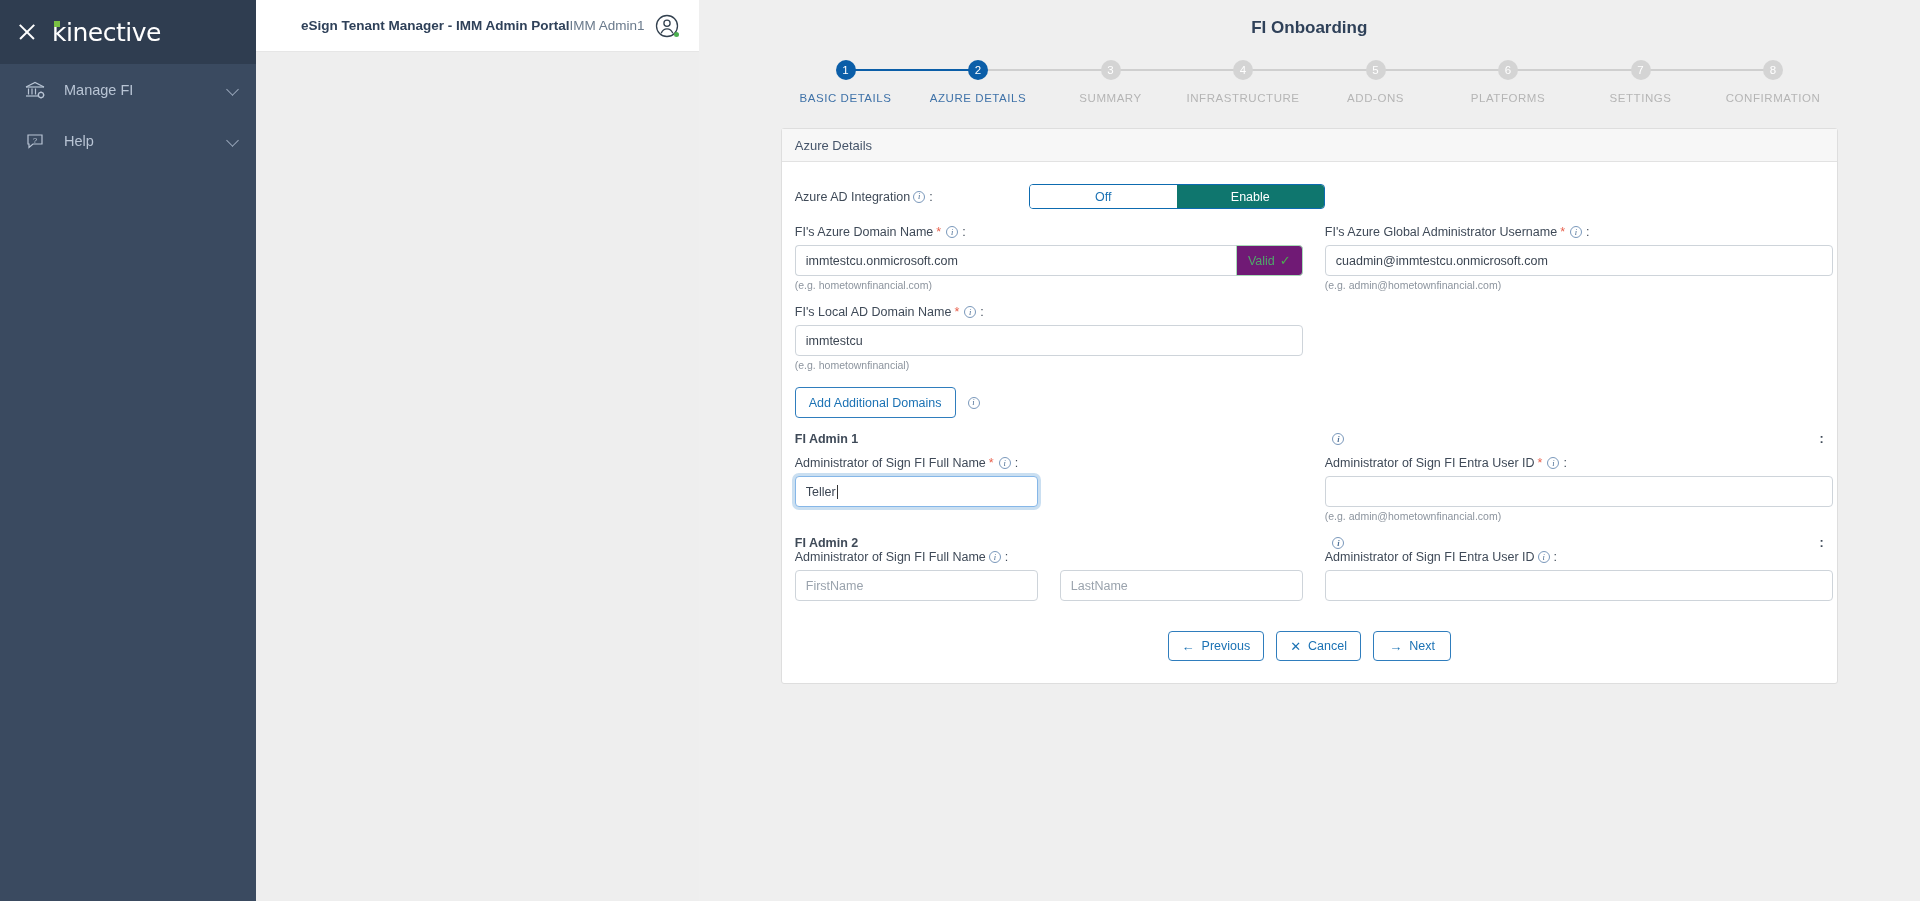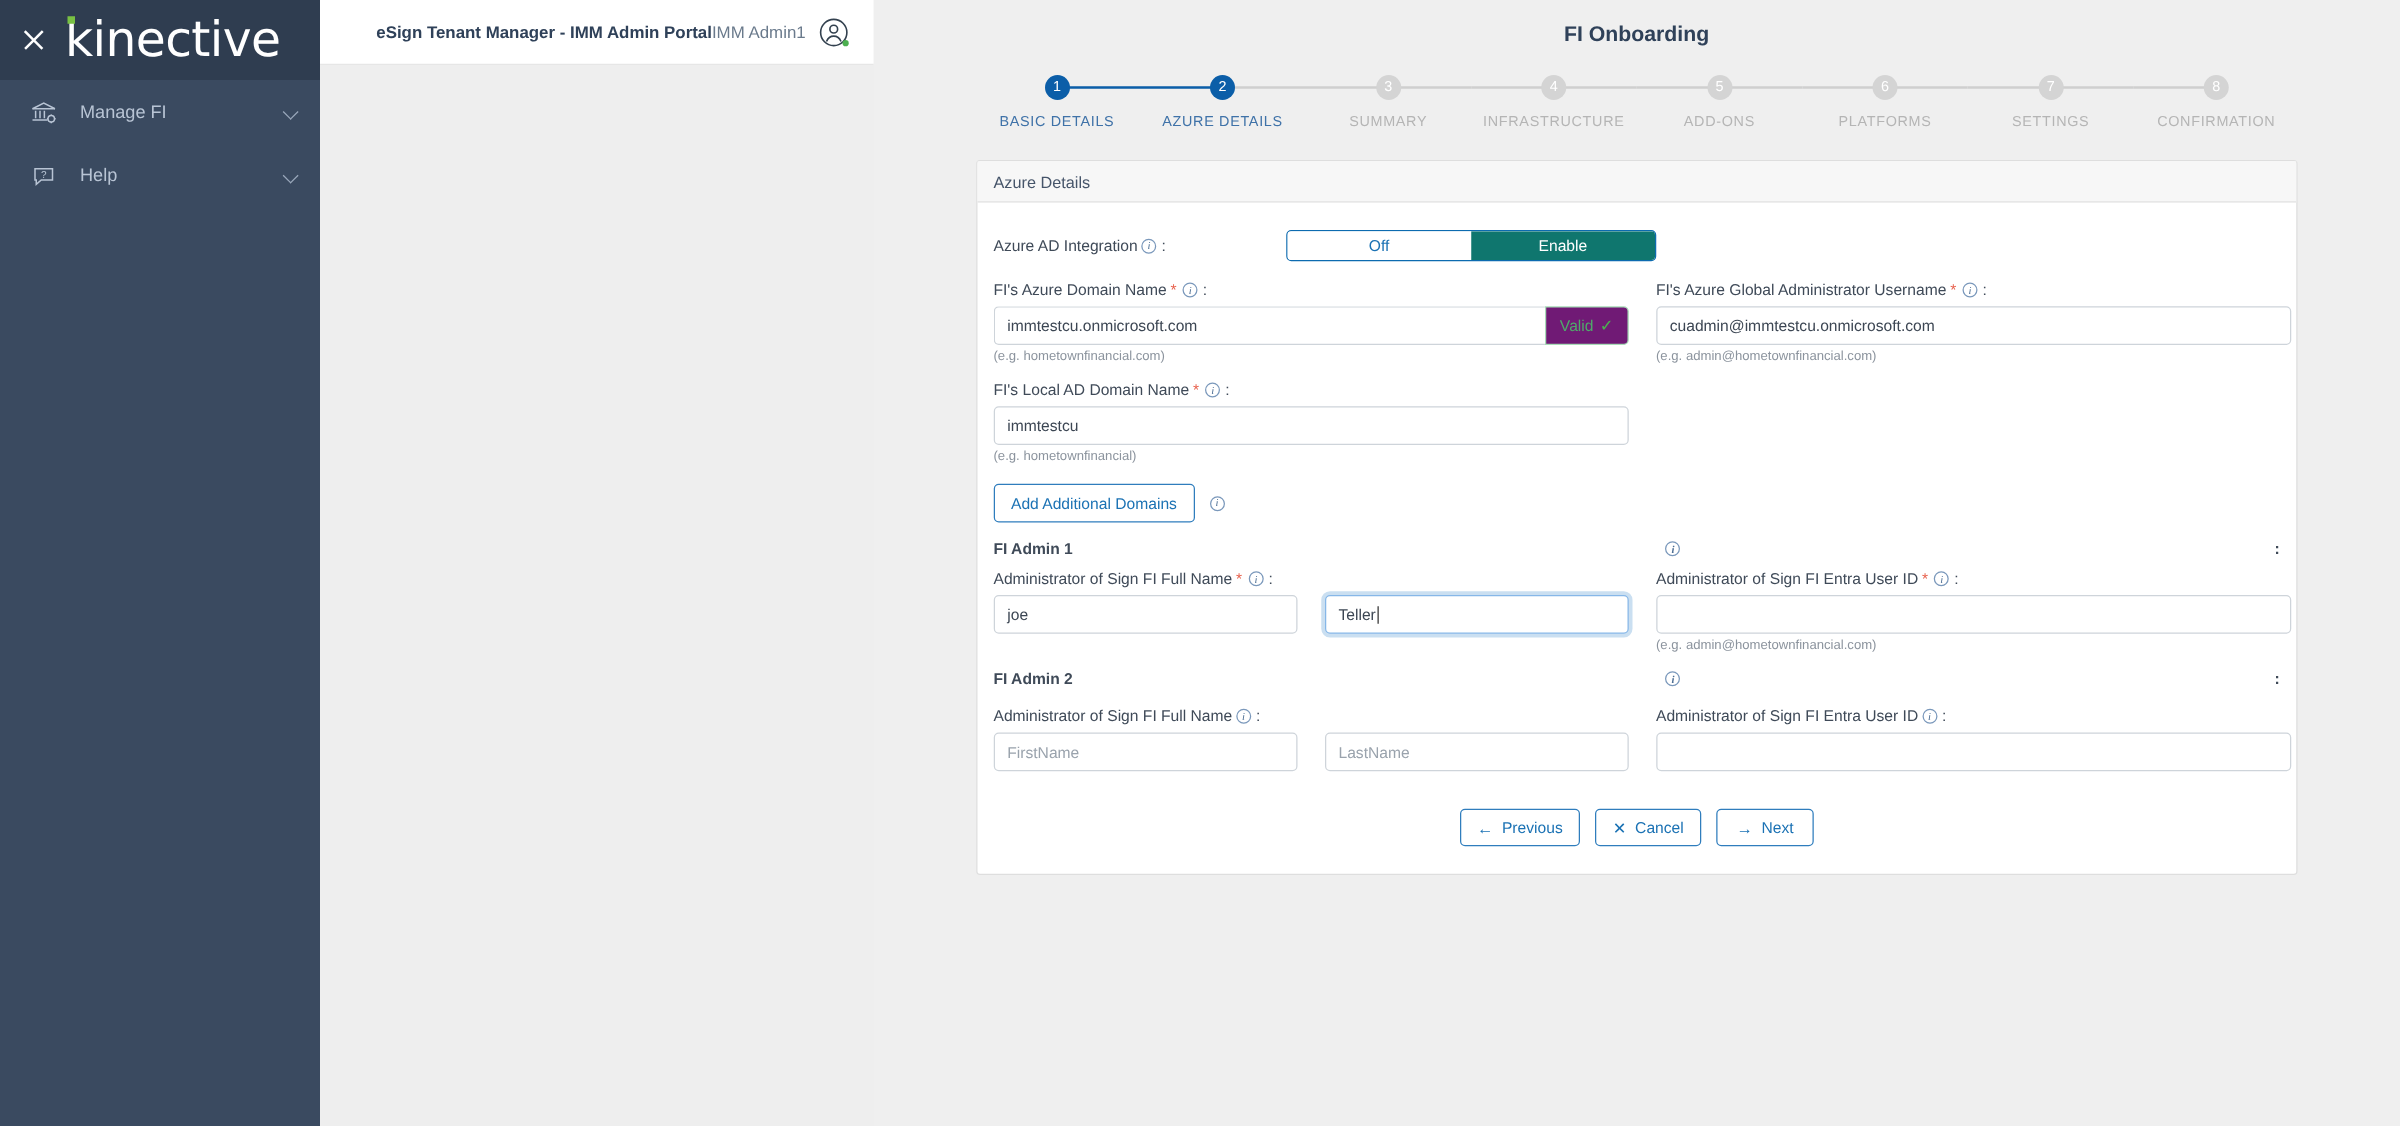--- a/index.html
+++ b/index.html
@@ -35,21 +35,21 @@
     content: ""; position: absolute;
     left: 3px; top: 12px;
     width: 20px; height: 1.6px;
     background: #ffffff;
   }
   .close-x::before { transform: rotate(45deg); }
   .close-x::after  { transform: rotate(-45deg); }
   .brand-logo {
     display: flex; align-items: baseline;
     color: #ffffff;
-    font-size: 39px;
+    font-size: 25px;
     letter-spacing: -0.5px;
     font-weight: 400;
     position: relative;
     font-family: "DejaVu Sans", sans-serif;
   }
   .brand-logo .dot {
     position: absolute;
     width: 6px; height: 6px;
     background: #79c143;
     left: 2px; top: 3px;
@@ -520,40 +520,39 @@
 
           <div class="row" style="margin-bottom:14px;">
             <div class="col-l" style="padding-right:22px;">
               <div class="lbl">
                 <span>Administrator of Sign FI Full Name</span>
                 <span class="req">*</span>
                 <span class="info-i">i</span>
                 <span class="colon">:</span>
               </div>
               <div style="display:flex; gap:22px;">
-                <div class="inp" style="width:243px; flex:0 0 243px;">joe</div>
                 <div class="inp focused" style="width:243px; flex:0 0 243px;">
                   <span>Teller</span>
                     <span class="caret"></span>
                 </div>
               </div>
             </div>
             <div class="col-r">
               <div class="lbl">
                 <span>Administrator of Sign FI Entra User ID</span>
                 <span class="req">*</span>
                 <span class="info-i">i</span>
                 <span class="colon">:</span>
               </div>
               <div class="inp"></div>
               <div class="hint">(e.g. admin@hometownfinancial.com)</div>
             </div>
           </div>
 
-          <div class="lbl bold" style="margin-bottom:16px;">
+          <div class="lbl bold" style="margin-bottom:0;">
             <span>FI Admin 2</span>
             <span class="info-i">i</span>
             <span class="colon">:</span>
           </div>
 
           <div class="row">
             <div class="col-l" style="padding-right:22px;">
               <div class="lbl">
                 <span>Administrator of Sign FI Full Name</span>
                 <span class="info-i">i</span>

